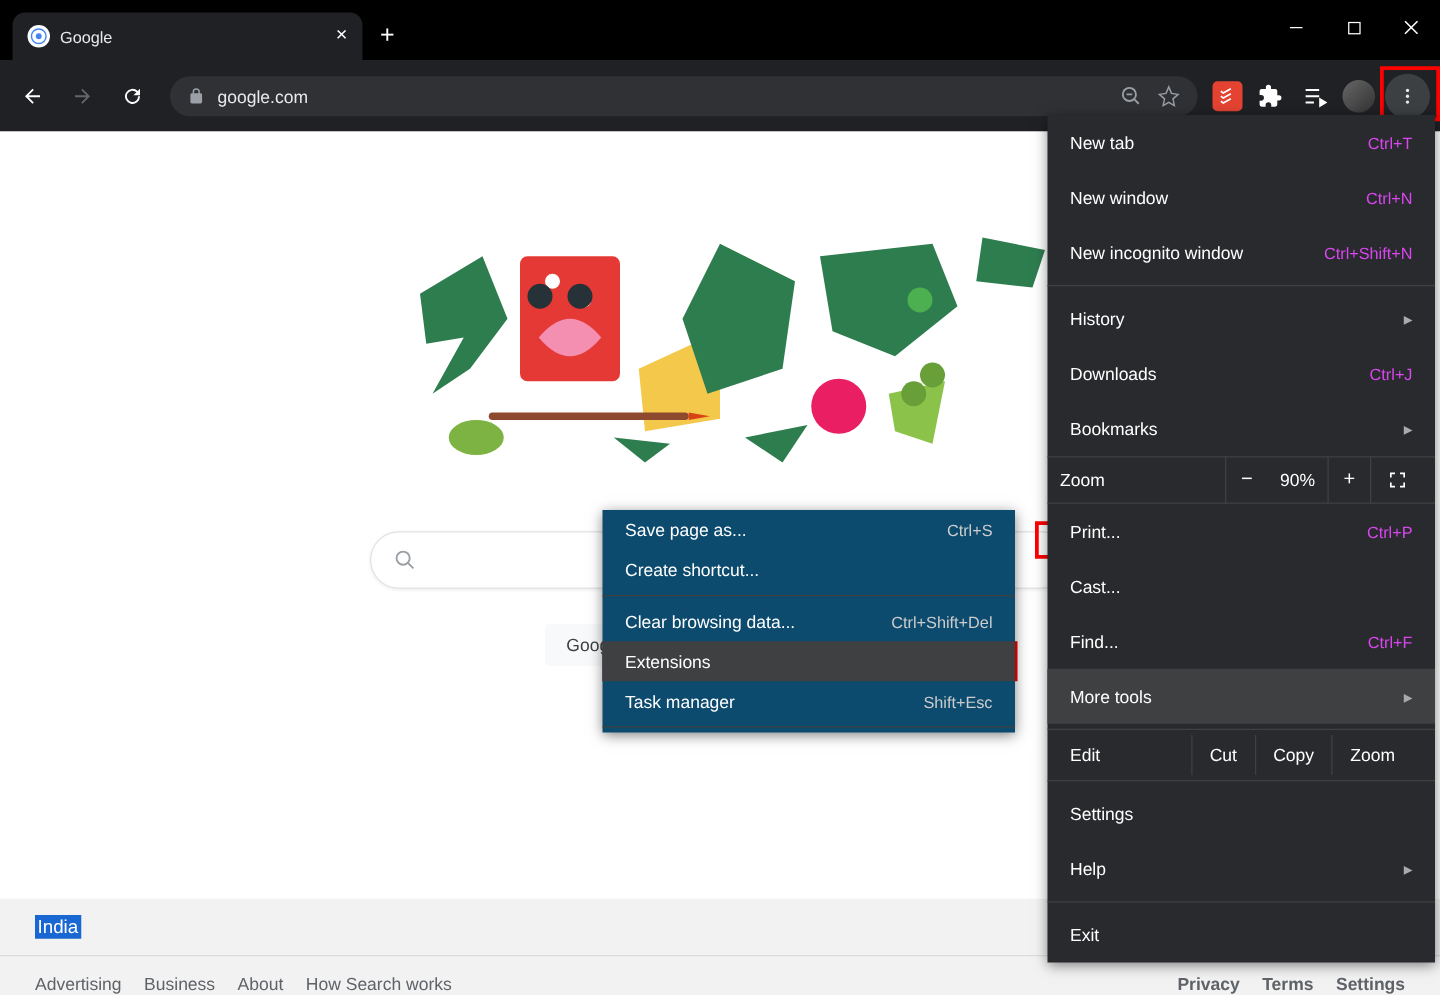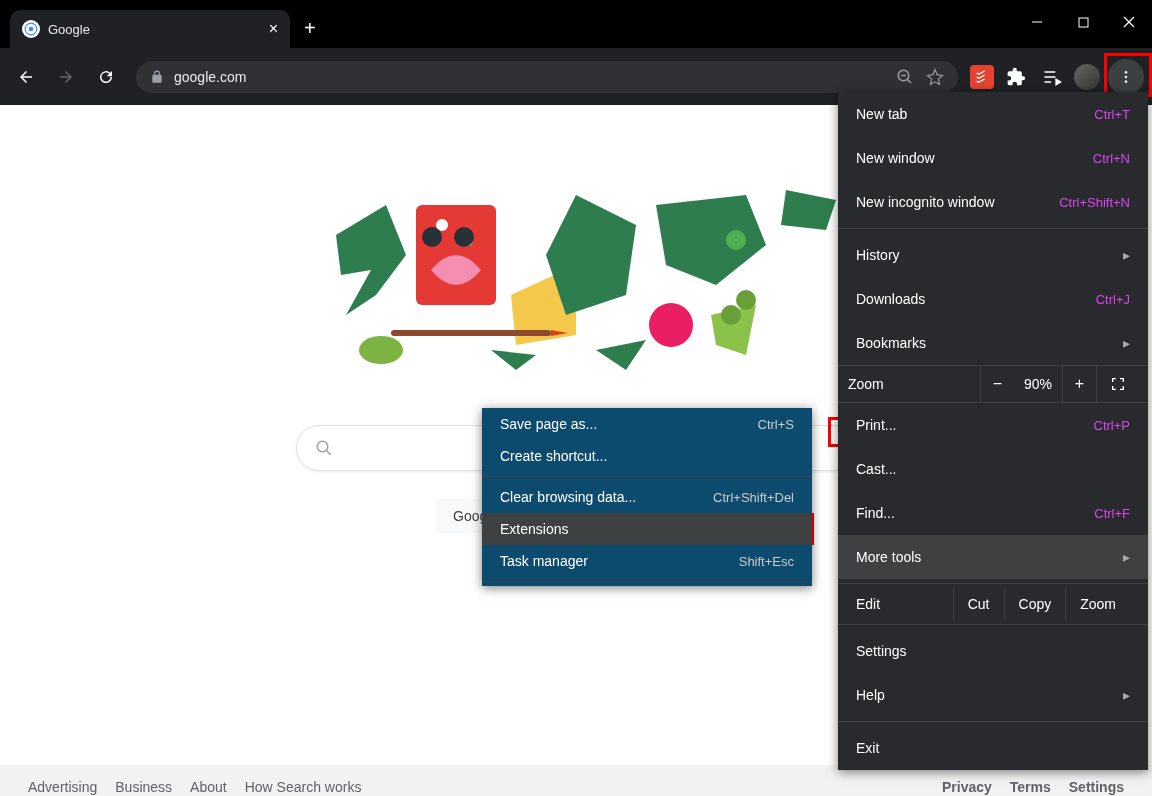--- a/index.html
+++ b/index.html
@@ -220,20 +220,23 @@
     <button class="g-btn">I'm Feeling Lucky</button>
   </div>
 
   <div class="lang-row">
     <span>Google offered in:</span>
     <a href="#">हिन्दी</a>
     <a href="#">বাংলা</a>
   </div>
 
   <div class="footer">
+    <div class="footer-top">
+      <span class="selected">India</span>
+    </div>
     <div class="footer-bottom">
       <div class="left-links">
         <span>Advertising</span>
         <span>Business</span>
         <span>About</span>
         <span>How Search works</span>
       </div>
       <div class="right-links">
         <span>Privacy</span>
         <span>Terms</span>

